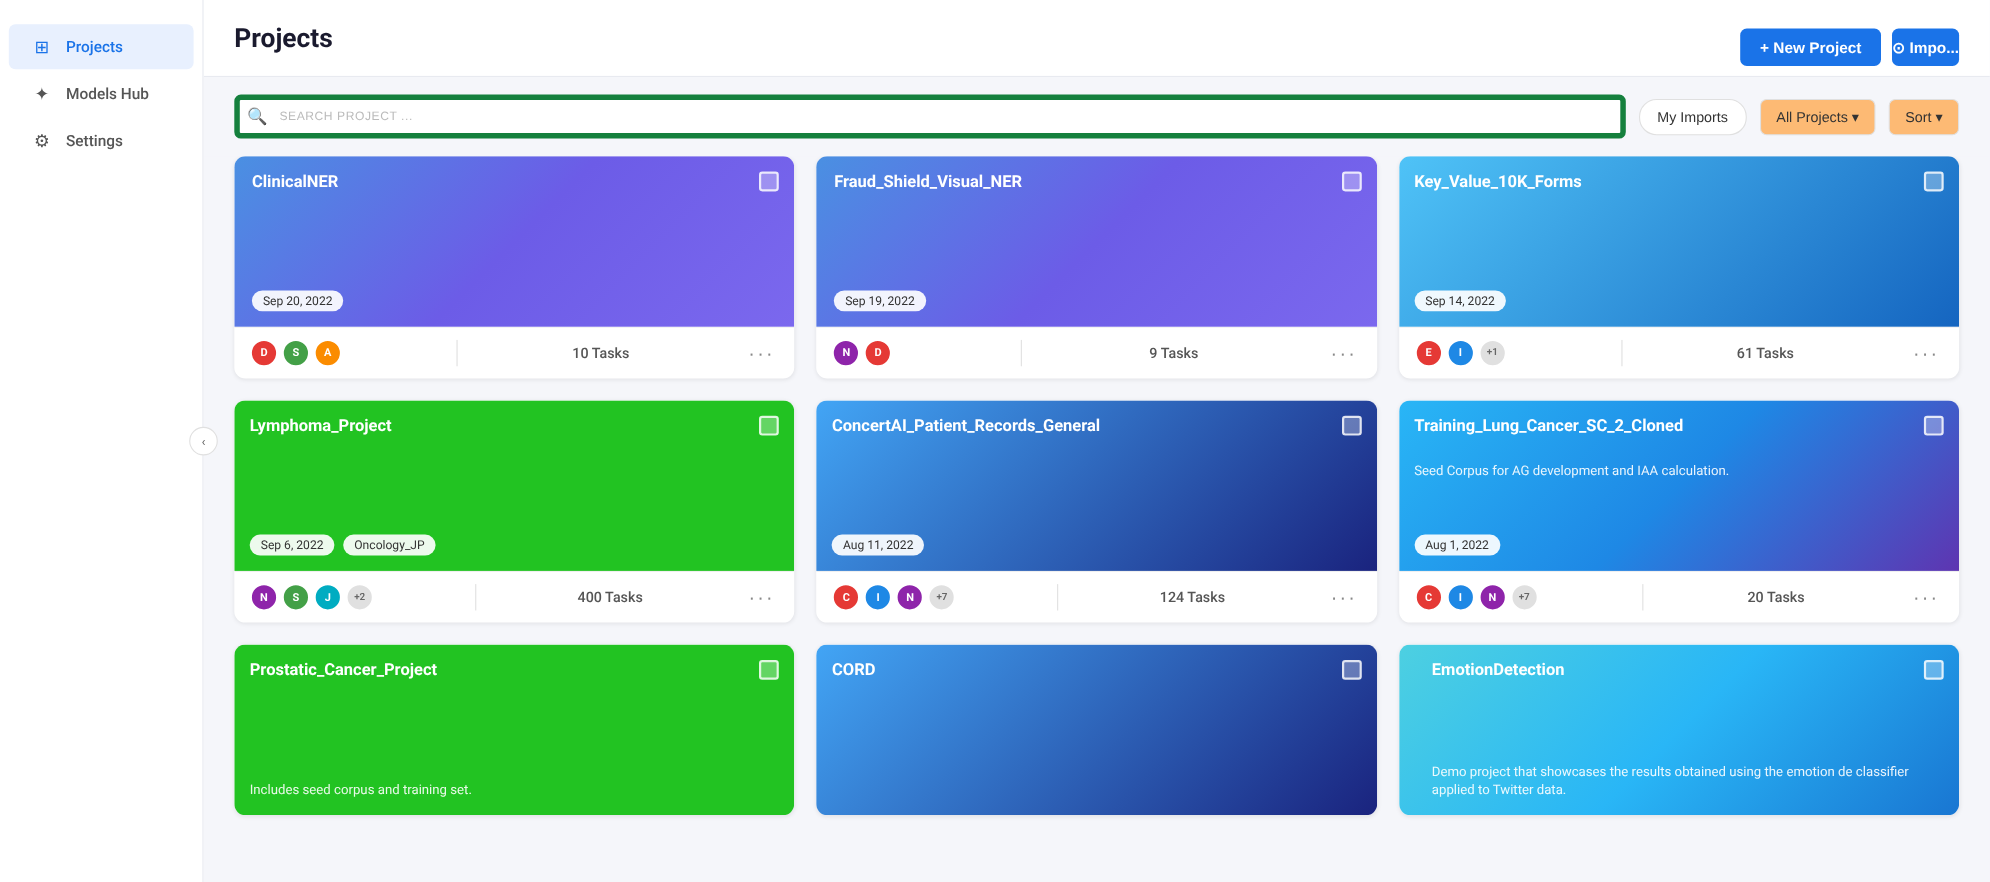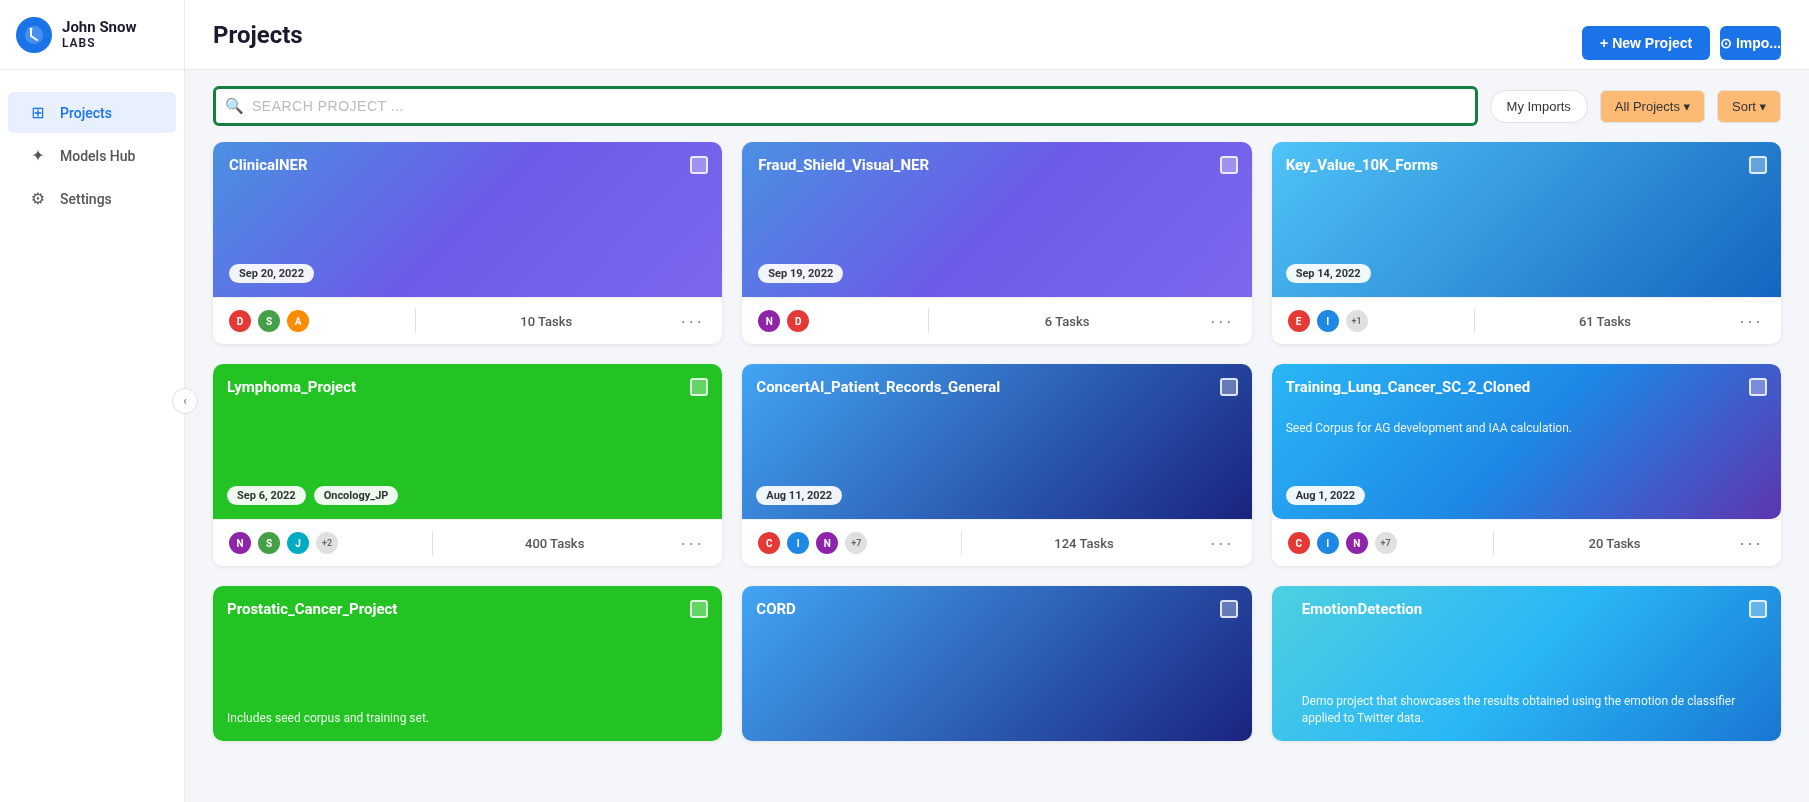--- a/index.html
+++ b/index.html
@@ -144,23 +144,23 @@
       position: absolute;
       left: 12px;
       top: 50%;
       transform: translateY(-50%);
       color: #999;
       font-size: 15px;
     }
     .search-input {
       width: 100%;
       padding: 9px 14px 9px 36px;
-      border: 3px solid #15803d;
+      border: 5px solid #15803d;
       border-radius: 6px;
-      font-size: 14px;
+      font-size: 11px;
       color: #333;
       background: #fff;
       outline: none;
     }
     .search-input::placeholder { color: #bbb; letter-spacing: 0.5px; }
 
     .btn-my-imports {
       background: #fff;
       border: 1px solid #e0e0e0;
       padding: 8px 16px;
@@ -221,21 +221,20 @@
       background: #22c322;
     }
     .card-image.gradient-blue-light {
       background: linear-gradient(135deg, #4fc3f7 0%, #1565c0 100%);
     }
     .card-image.gradient-blue-medium {
       background: linear-gradient(135deg, #42a5f5 0%, #1a237e 100%);
     }
     .card-image.gradient-blue-bright {
       background: linear-gradient(135deg, #29b6f6 0%, #1e88e5 50%, #5e35b1 100%);
-      border-radius: 10px;
     }
     .card-image.gradient-cyan {
       background: linear-gradient(135deg, #4dd0e1 0%, #29b6f6 50%, #1976d2 100%);
       padding-left: 30px;
     }
 
     .card-title {
       font-size: 15px;
       font-weight: 700;
       color: white;
@@ -263,21 +262,21 @@
       flex-wrap: wrap;
       align-items: center;
       margin-top: auto;
     }
     .card-tag {
       background: rgba(255,255,255,0.92);
       border-radius: 20px;
       padding: 3px 10px;
       font-size: 11px;
       color: #333;
-      font-weight: 700;
+      font-weight: 400;
       margin-top: 28px;
     }
 
     .card-footer {
       display: flex;
       align-items: center;
       padding: 10px 14px;
       border-top: 1px solid #f0f0f0;
       justify-content: space-between;
     }
@@ -322,33 +321,20 @@
     .card-divider {
       width: 1px;
       height: 24px;
       background: #e0e0e0;
     }
   </style>
 </head>
 <body>
 
 <div id="sidebar">
-  <div id="sidebar-logo">
-    <div class="logo-icon">
-      <svg width="22" height="22" viewBox="0 0 22 22" fill="none">
-        <path d="M11 2C6 2 2 6 2 11s4 9 9 9 9-4 9-9-4-9-9-9z" fill="white" opacity="0.2"></path>
-        <path d="M8 5v7l6 4" stroke="white" stroke-width="2" stroke-linecap="round"></path>
-        <circle cx="8" cy="5" r="1.5" fill="white"></circle>
-      </svg>
-    </div>
-    <div class="logo-text-block">
-      <span class="logo-name">John Snow</span>
-      <span class="logo-labs">LABS</span>
-    </div>
-  </div>
 
   <nav class="sidebar-nav">
     <div class="sidebar-item active">
       <span class="nav-icon">⊞</span>
       <span>Projects</span>
     </div>
     <div class="sidebar-item">
       <span class="nav-icon">✦</span>
       <span>Models Hub</span>
     </div>
@@ -413,21 +399,21 @@
         <span class="card-tag">Sep 19, 2022</span>
       </div>
       </div>
 
         <div class="card-footer">
           <div class="card-avatars">
             <div class="avatar-circle" style="background:#8e24aa">N</div>
             <div class="avatar-circle" style="background:#e53935">D</div>
           </div>
           <div class="card-divider"></div>
-          <span class="card-tasks">6 Tasks</span>
+          <span class="card-tasks">9 Tasks</span>
           <button class="card-more-btn">···</button>
         </div>
     </div>
       <div class="project-card">
       <div class="card-image gradient-blue-light">
         <span class="card-title">Key_Value_10K_Forms</span>
         <div class="card-checkbox"></div>
 
         <div class="card-tags">
         <span class="card-tag">Sep 14, 2022</span>

